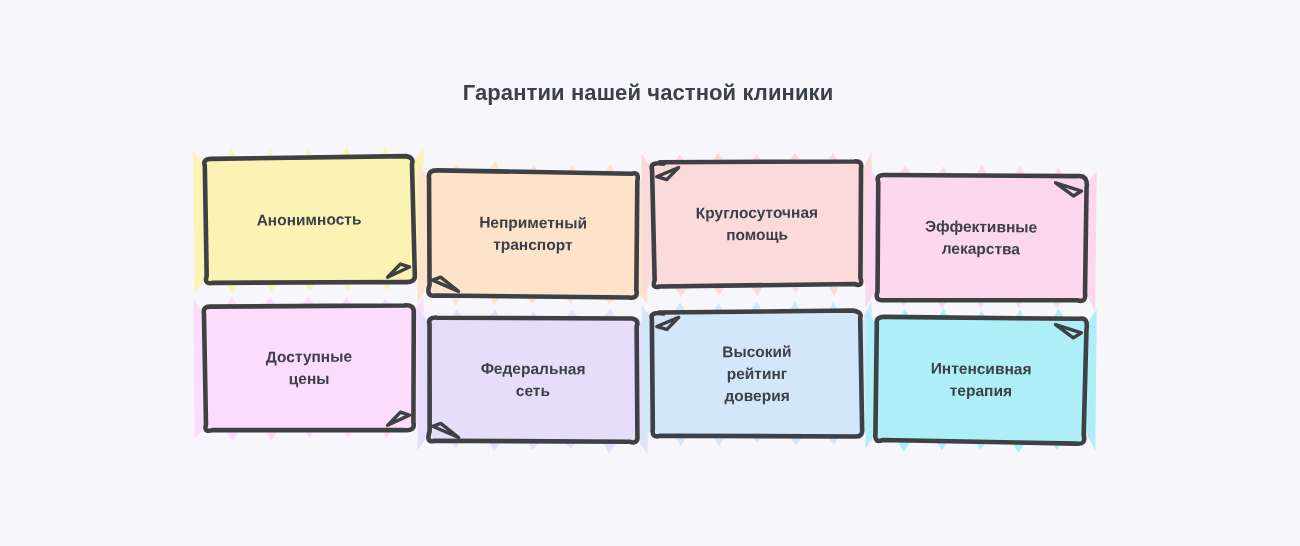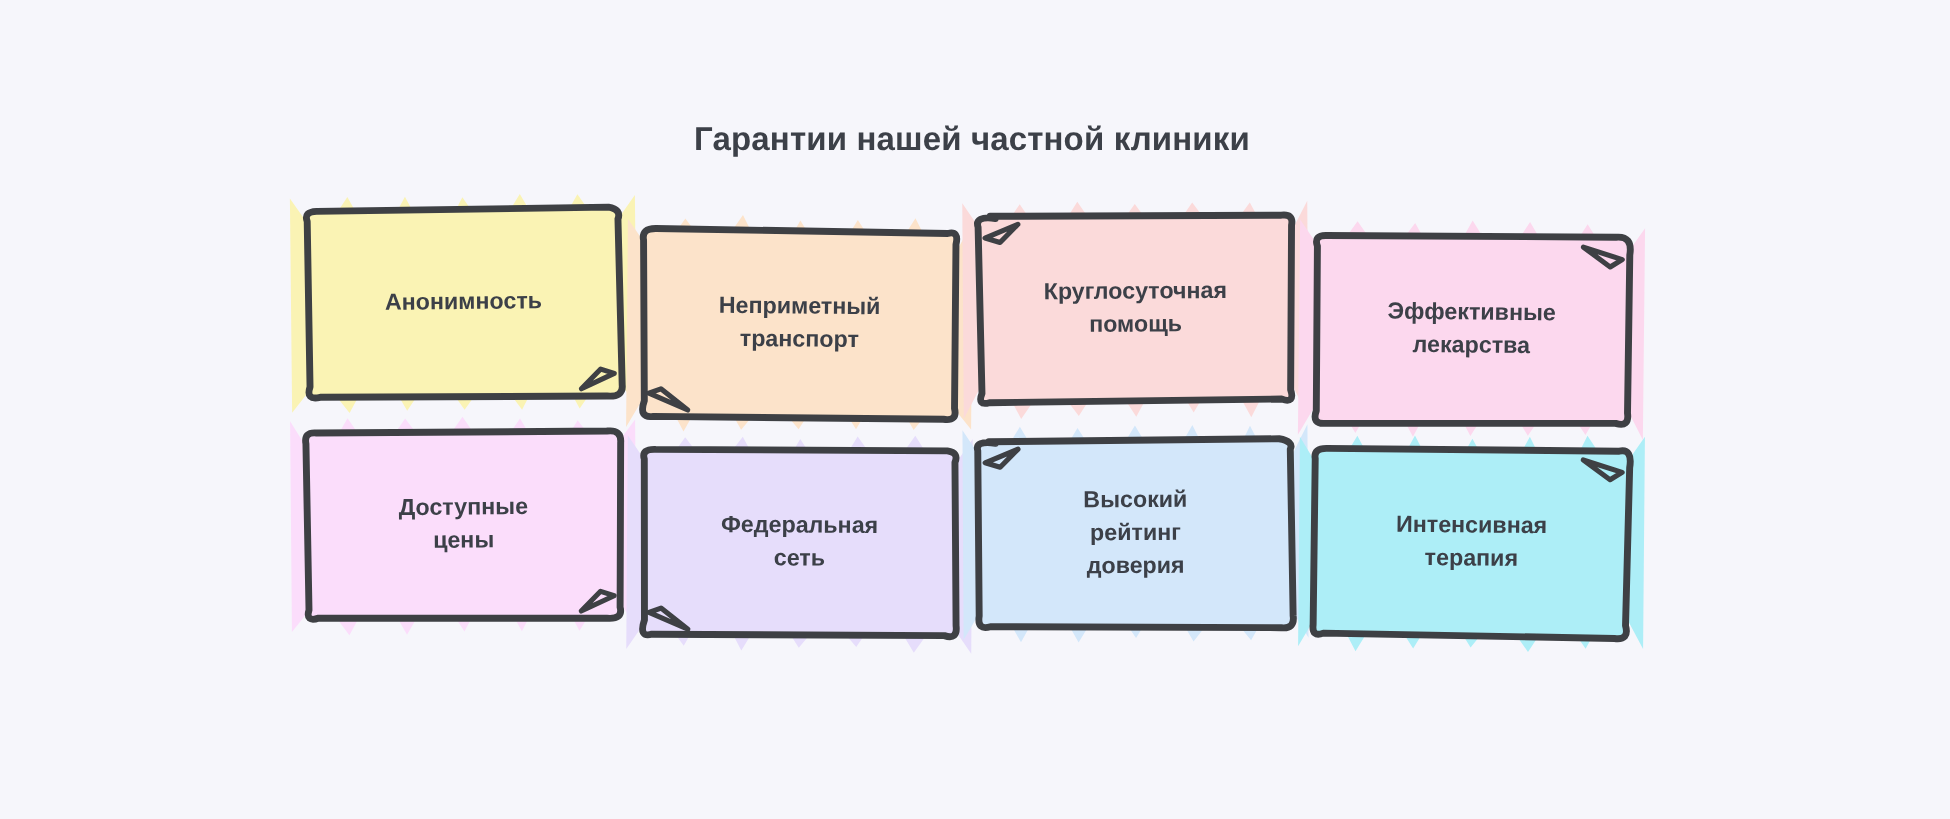--- a/index.html
+++ b/index.html
@@ -17,21 +17,21 @@
     text-align:center;
     font-size:22px;
     font-weight:bold;
     color:#3C4048;
     letter-spacing:0.1px;
   }
 
   #grid{
     position:absolute;
     left:205px;
-    top:140px;
+    top:158px;
     width:900px;
     height:290px;
   }
 
   .card{
     position:absolute;
     width:208px;
     height:124px;
   }
   .card svg{ position:absolute; left:0; top:0; overflow:visible; }

